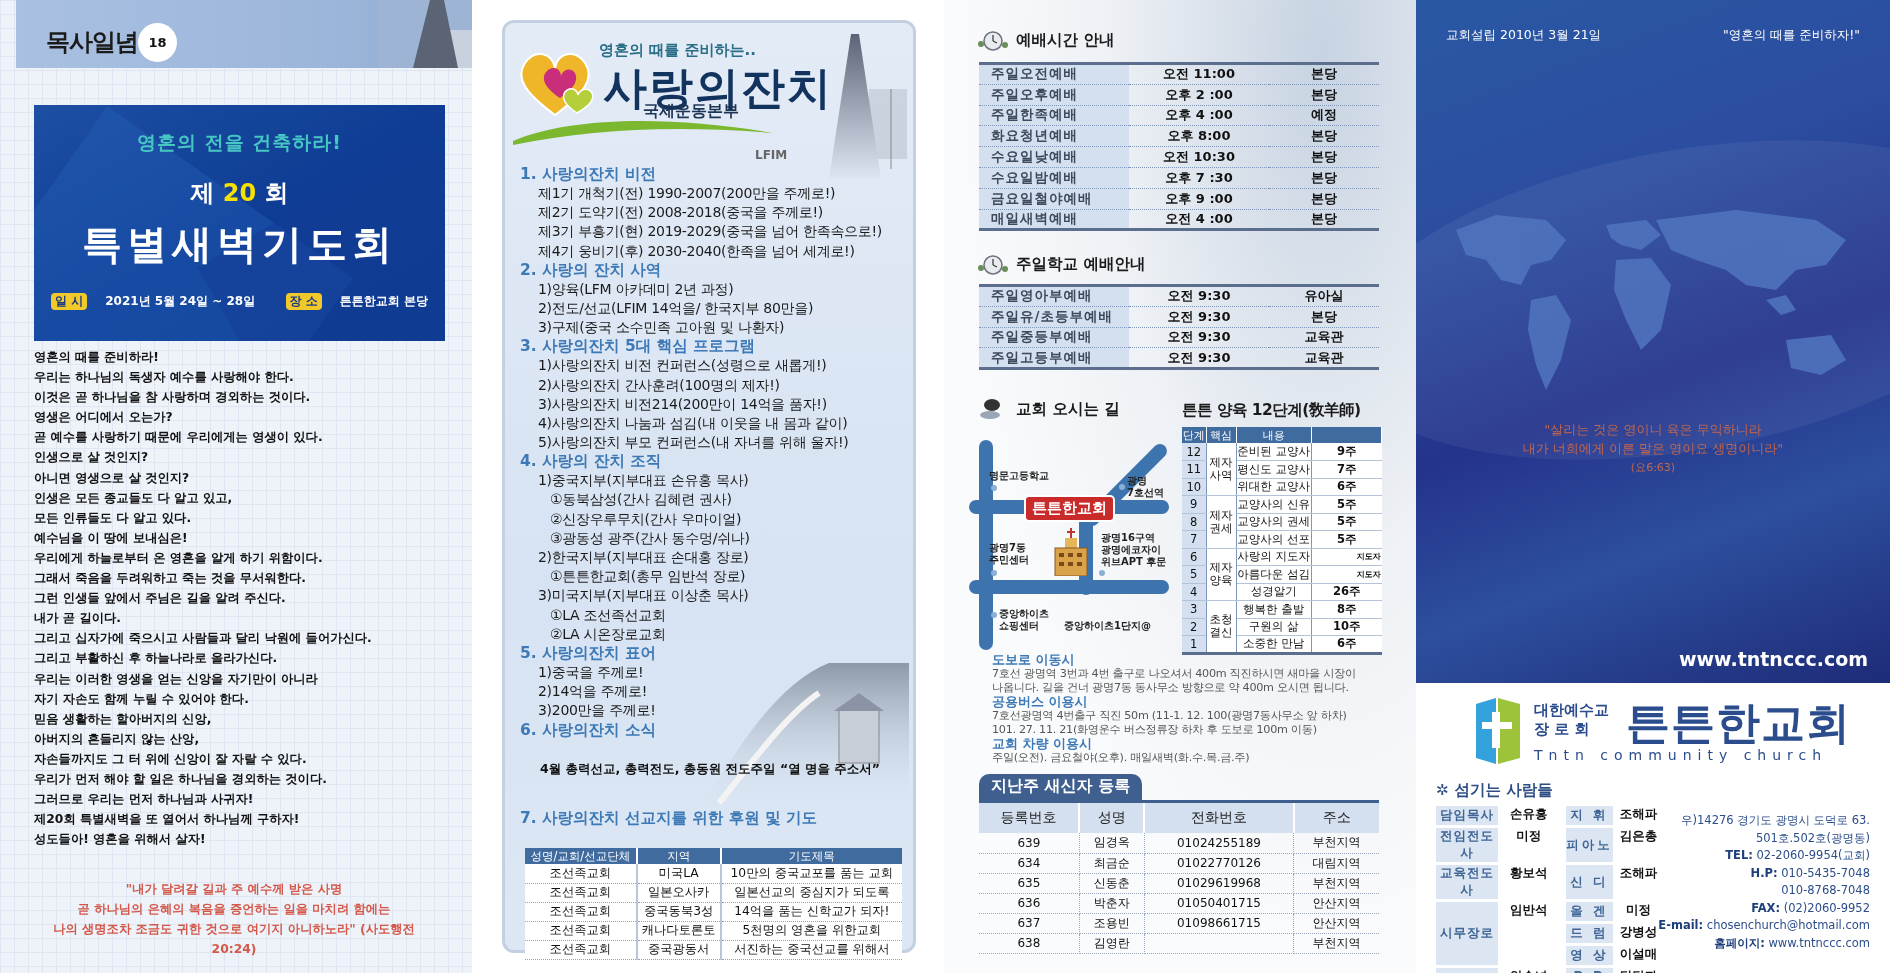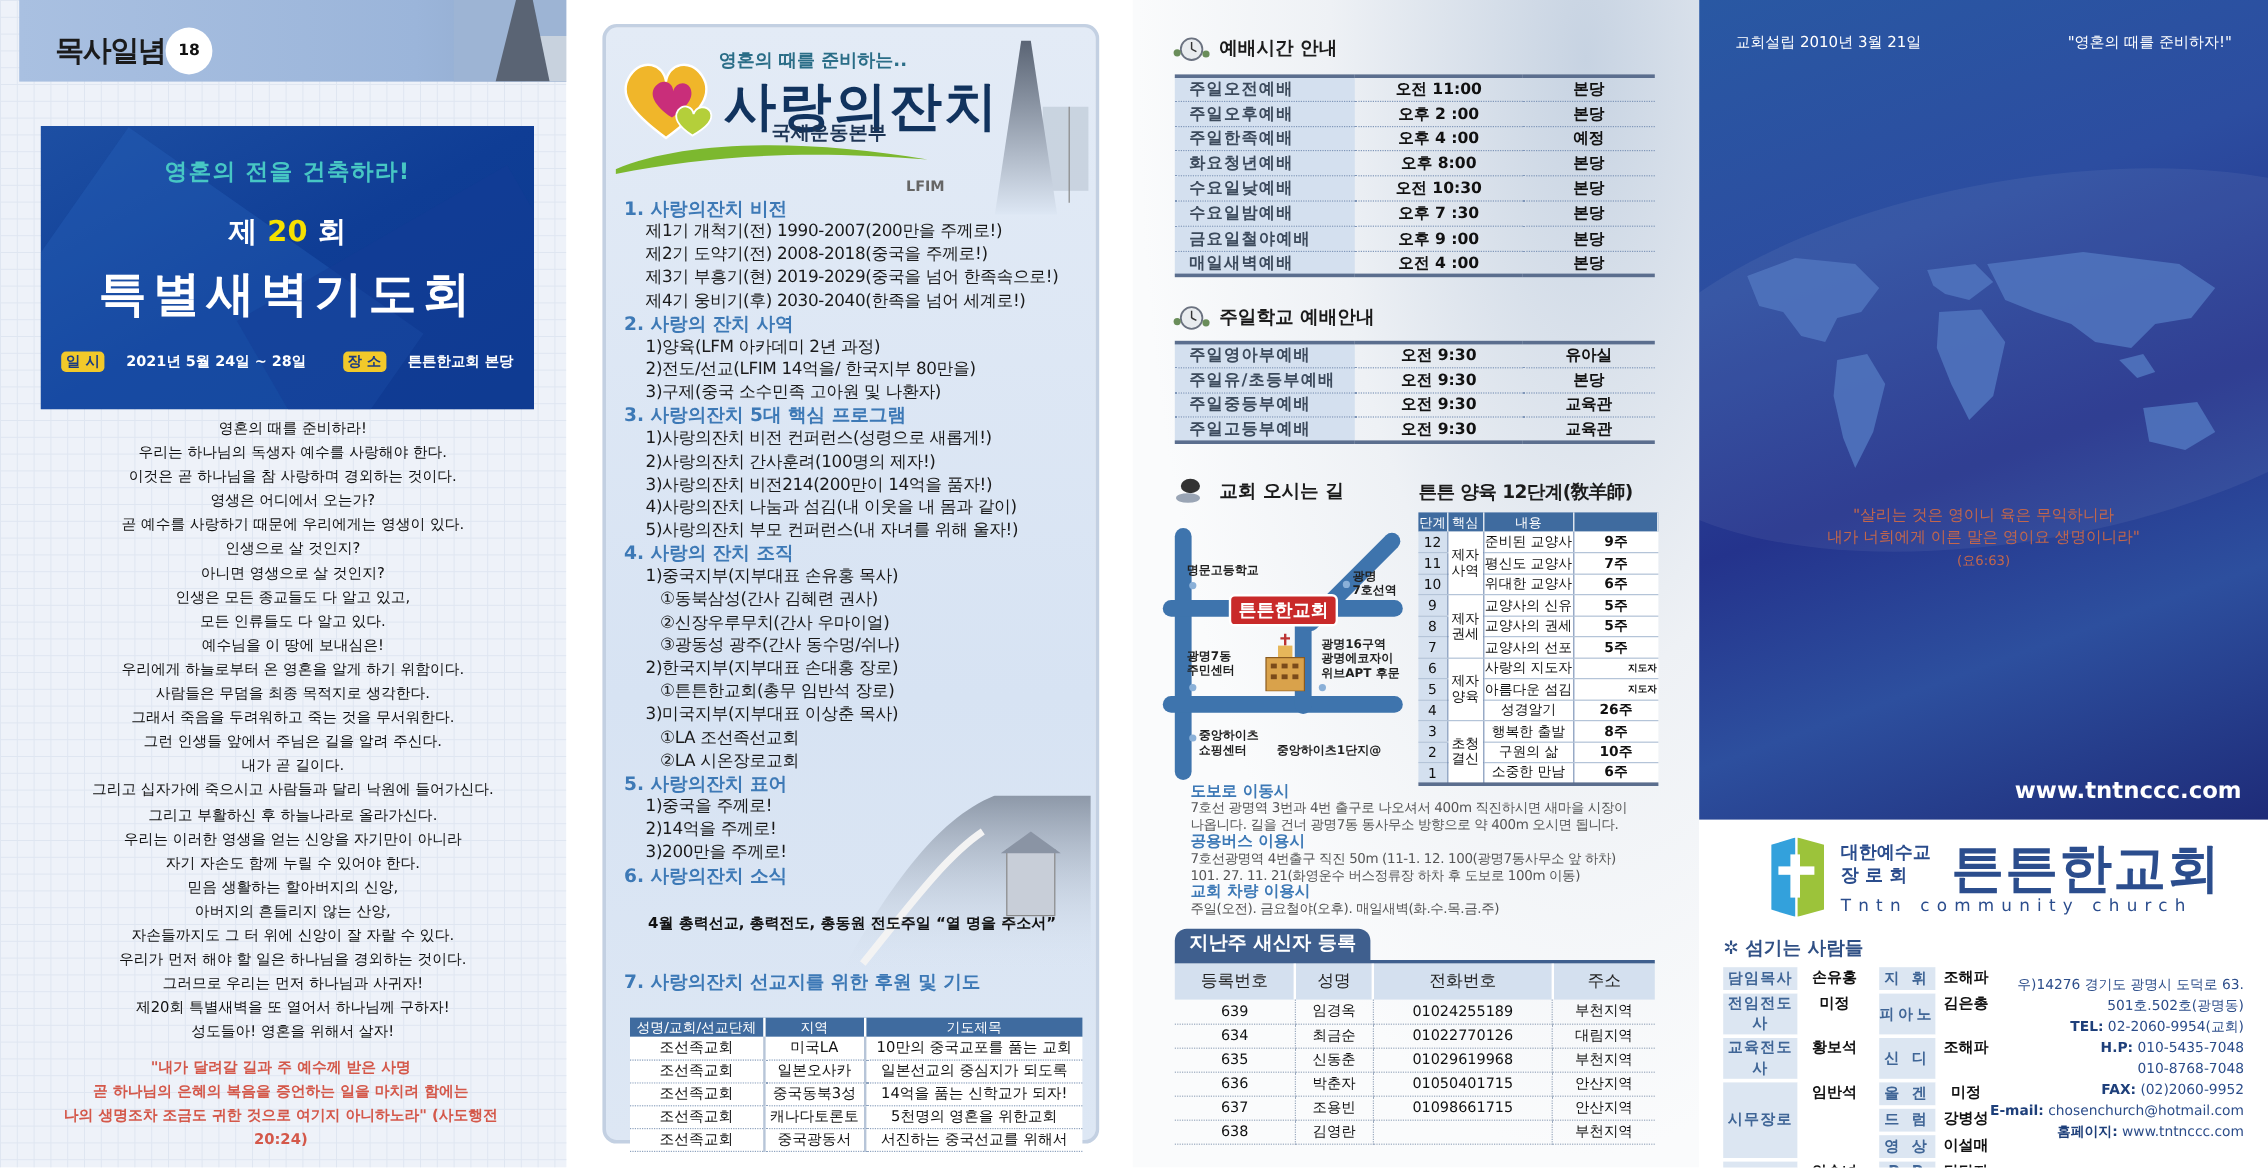--- a/index.html
+++ b/index.html
@@ -22,21 +22,21 @@
   .banner::before { content: ""; position: absolute; left: -40px; top: 60px; width: 300px; height: 300px; background: rgba(40,100,190,0.35); transform: rotate(35deg); }
   .banner::after { content: ""; position: absolute; right: -60px; top: 80px; width: 260px; height: 260px; background: rgba(20,60,150,0.5); transform: rotate(-30deg); }
   .banner-sub { position: absolute; top: 25px; width: 100%; text-align: center; color: #47c7c4; font-size: 19px; font-weight: bold; z-index: 2; letter-spacing: 1px; }
   .banner-num { position: absolute; top: 72px; width: 100%; text-align: center; color: #fff; font-size: 24px; font-weight: bold; z-index: 2; }
   .banner-num .hl { color: #f6e100; }
   .banner-title { position: absolute; top: 112px; width: 100%; text-align: center; color: #fff; font-size: 40px; font-weight: bold; z-index: 2; letter-spacing: 5px; }
   .banner-info { position: absolute; top: 188px; width: 100%; text-align: center; color: #fff; font-size: 12px; font-weight: bold; z-index: 2; }
   .tag { display: inline-block; background: #f2c92a; color: #1b3b82; border-radius: 4px; padding: 0 4px; margin-right: 18px; }
   .banner-info .gap { display: inline-block; width: 22px; }
   .p1-body { position: absolute; left: 34px; top: 347px; width: 420px; }
-  .p1-line { font-size: 12.3px; font-weight: normal; line-height: 20.1px; height: 20.1px; white-space: nowrap; color: #111; text-align: center; }
+  .p1-line { font-size: 12.3px; font-weight: bold; line-height: 20.1px; height: 20.1px; white-space: nowrap; color: #111; }
   .p1-quote { position: absolute; left: 34px; top: 879px; width: 400px; text-align: center; color: #d4584a; font-size: 12.3px; font-weight: bold; line-height: 20px; }
 
   
   .p2 { position: absolute; left: 472px; top: 0; width: 472px; height: 803px; background: #fff; }
   .p2-card { position: absolute; left: 30px; top: 20px; width: 414px; height: 933px; border-radius: 12px;
         background: linear-gradient(180deg, #e3ebf6 0%, #d7e3f3 60%, #dde7f4 100%); border: 3px solid #c3d0e2; }
   .logo-sub { position: absolute; left: 94px; top: 18px; color: #2a6d87; font-size: 15px; font-weight: bold; }
   .logo-title { position: absolute; left: 98px; top: 36px; color: #11335e; font-size: 44px; font-weight: bold; letter-spacing: 2px; }
   .logo-org { position: absolute; left: 138px; top: 78px; color: #1d3555; font-size: 16px; font-weight: bold; }
   .logo-hearts { position: absolute; left: 10px; top: 20px; width: 90px; height: 80px; }
@@ -155,21 +155,20 @@
       <div class="p1-line">우리는 하나님의 독생자 예수를 사랑해야 한다.</div>
       <div class="p1-line">이것은 곧 하나님을 참 사랑하며 경외하는 것이다.</div>
       <div class="p1-line">영생은 어디에서 오는가?</div>
       <div class="p1-line">곧 예수를 사랑하기 때문에 우리에게는 영생이 있다.</div>
       <div class="p1-line">인생으로 살 것인지?</div>
       <div class="p1-line">아니면 영생으로 살 것인지?</div>
       <div class="p1-line">인생은 모든 종교들도 다 알고 있고,</div>
       <div class="p1-line">모든 인류들도 다 알고 있다.</div>
       <div class="p1-line">예수님을 이 땅에 보내심은!</div>
       <div class="p1-line">우리에게 하늘로부터 온 영혼을 알게 하기 위함이다.</div>
-      <div class="p1-line">사람들은 무덤을 최종 목적지로 생각한다.</div>
       <div class="p1-line">그래서 죽음을 두려워하고 죽는 것을 무서워한다.</div>
       <div class="p1-line">그런 인생들 앞에서 주님은 길을 알려 주신다.</div>
       <div class="p1-line">내가 곧 길이다.</div>
       <div class="p1-line">그리고 십자가에 죽으시고 사람들과 달리 낙원에 들어가신다.</div>
       <div class="p1-line">그리고 부활하신 후 하늘나라로 올라가신다.</div>
       <div class="p1-line">우리는 이러한 영생을 얻는 신앙을 자기만이 아니라</div>
       <div class="p1-line">자기 자손도 함께 누릴 수 있어야 한다.</div>
       <div class="p1-line">믿음 생활하는 할아버지의 신앙,</div>
       <div class="p1-line">아버지의 흔들리지 않는 산앙,</div>
       <div class="p1-line">자손들까지도 그 터 위에 신앙이 잘 자랄 수 있다.</div>

